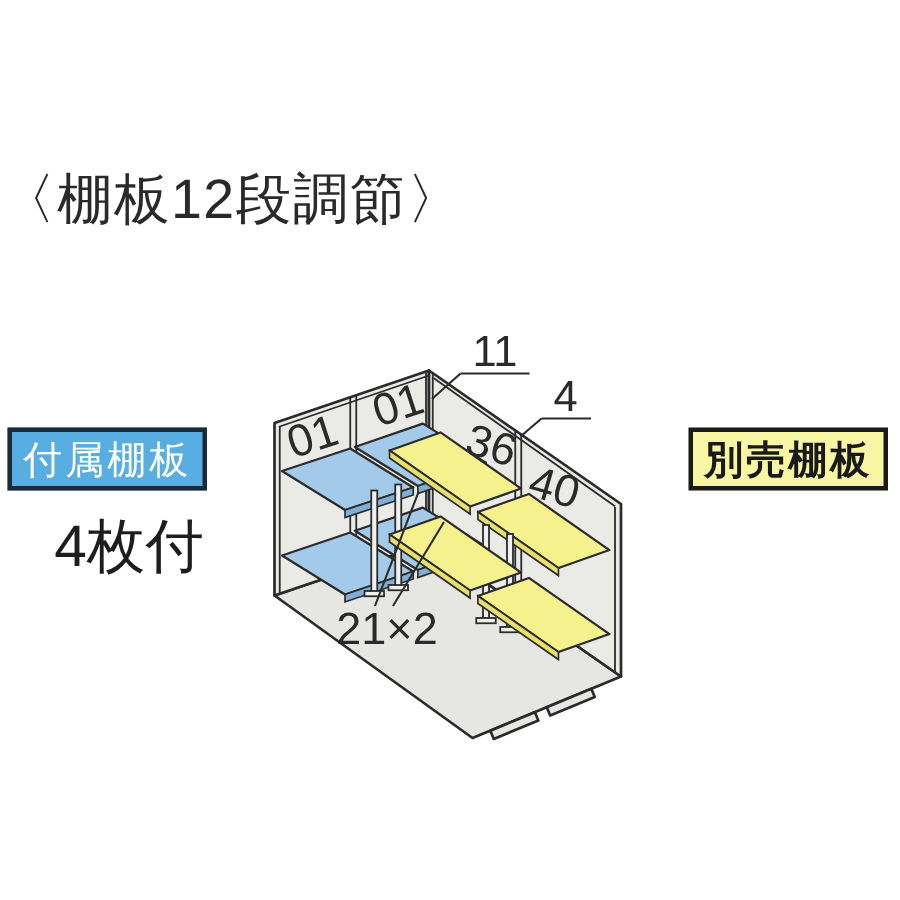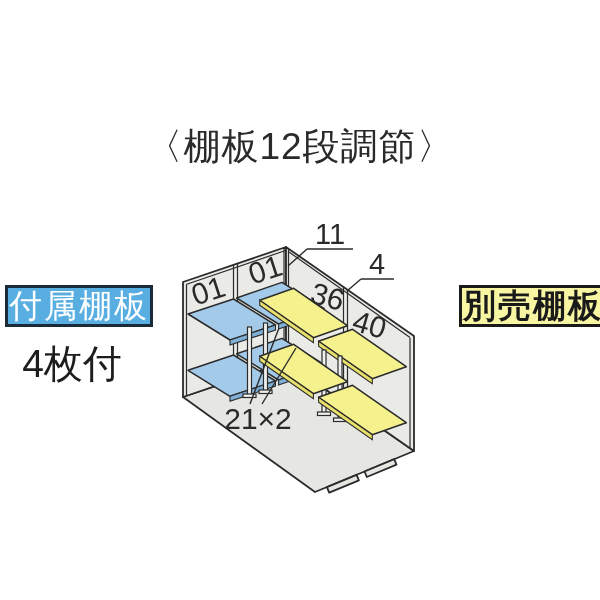--- a/index.html
+++ b/index.html
@@ -1,47 +1,47 @@
 <!DOCTYPE html>
 <html style="--text: #2a2a2a; --outline: #2b2b2b; --wall: #eaeae7; --floor: #e6e6e3; --attached-shelf: #a3cae9; --attached-shelf-edge: #7fafd6; --optional-shelf: #f5f18d; --optional-shelf-edge: #e8e06a; --attached-badge-bg: #58aee0; --attached-badge-border: #1b2a38; --attached-badge-text: #ffffff; --optional-badge-bg: #f8f5a3; --optional-badge-border: #1a1a1a; --optional-badge-text: #1a1a1a;"><head>
 <meta charset="utf-8">
 <style>
   html,body{margin:0;padding:0;background:#ffffff;}
   .stage{
     position:relative;width:600px;height:600px;background:#fff;overflow:hidden;
     font-family:"Liberation Sans","DejaVu Sans",sans-serif;
   }
   .page-title{
-    position:absolute;left:0;top:122px;width:600px;margin:0;
-    text-align:center;font-size:37px;font-weight:500;letter-spacing:1px;
+    position:absolute;left:0;top:108px;width:600px;margin:0;
+    text-align:left;font-size:37px;font-weight:500;letter-spacing:1px;
     color:var(--text,#2a2a2a);
   }
   .badge{
-    position:absolute;top:285px;width:148px;height:42px;box-sizing:border-box;
+    position:absolute;top:285px;width:133px;height:42px;box-sizing:border-box;
     display:flex;align-items:center;justify-content:center;
-    font-size:33px;font-weight:500;letter-spacing:2px;white-space:nowrap;
+    font-size:26px;font-weight:500;letter-spacing:2px;white-space:nowrap;
   }
   .badge.attached{
     left:5px;
     background:var(--attached-badge-bg,#58aee0);
     border:3px solid var(--attached-badge-border,#1b2a38);
     color:var(--attached-badge-text,#fff);
   }
   .badge.optional{
     left:459px;
     background:var(--optional-badge-bg,#f8f5a3);
     border:3px solid var(--optional-badge-border,#1a1a1a);
     color:var(--optional-badge-text,#1a1a1a);
     font-weight:bold;
   }
   .caption{
     position:absolute;top:337px;text-align:center;font-size:39px;font-weight:500;
     color:#1d1d1d;white-space:nowrap;
   }
-  .caption.attached{left:2px;width:140px;}
+  .caption.attached{left:16px;width:140px;}
   .caption.optional{left:452px;width:148px;}
   svg.diagram{position:absolute;left:0;top:0;}
   .wall{fill:var(--wall,#eaeae7);stroke:var(--outline,#2b2b2b);stroke-width:1.8;stroke-linejoin:round;}
   .floorp{fill:var(--floor,#e6e6e3);stroke:var(--outline,#2b2b2b);stroke-width:1.8;stroke-linejoin:round;}
   .thin{stroke:var(--outline,#2b2b2b);stroke-width:1.2;fill:none;}
   .bshelf{fill:var(--attached-shelf,#a3cae9);stroke:var(--outline,#2b2b2b);stroke-width:1.5;stroke-linejoin:round;}
   .bedge{fill:var(--attached-shelf-edge,#7fafd6);stroke:var(--outline,#2b2b2b);stroke-width:1.1;}
   .yshelf{fill:var(--optional-shelf,#f5f18d);stroke:var(--outline,#2b2b2b);stroke-width:1.5;stroke-linejoin:round;}
   .yedge{fill:var(--optional-shelf-edge,#e8e06a);stroke:var(--outline,#2b2b2b);stroke-width:1.1;}
   .post{fill:#f0f0ee;stroke:var(--outline,#2b2b2b);stroke-width:1.2;}

